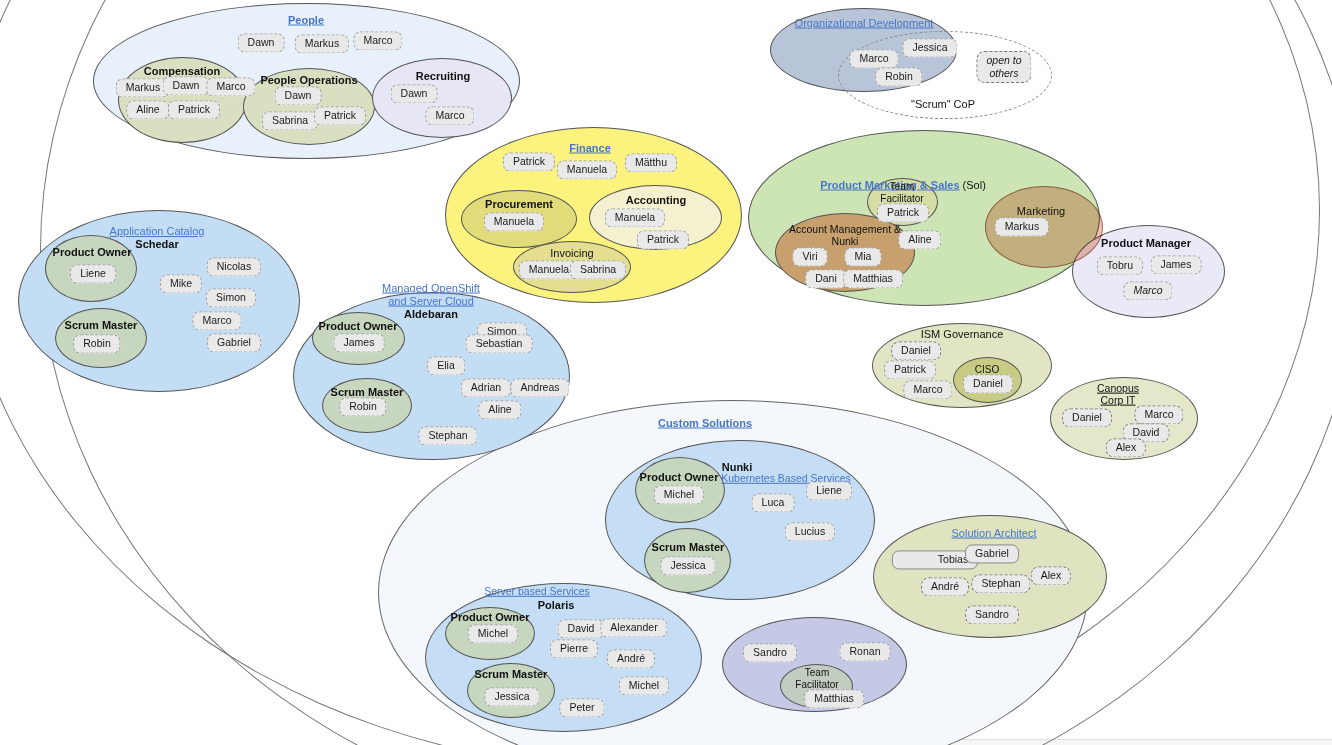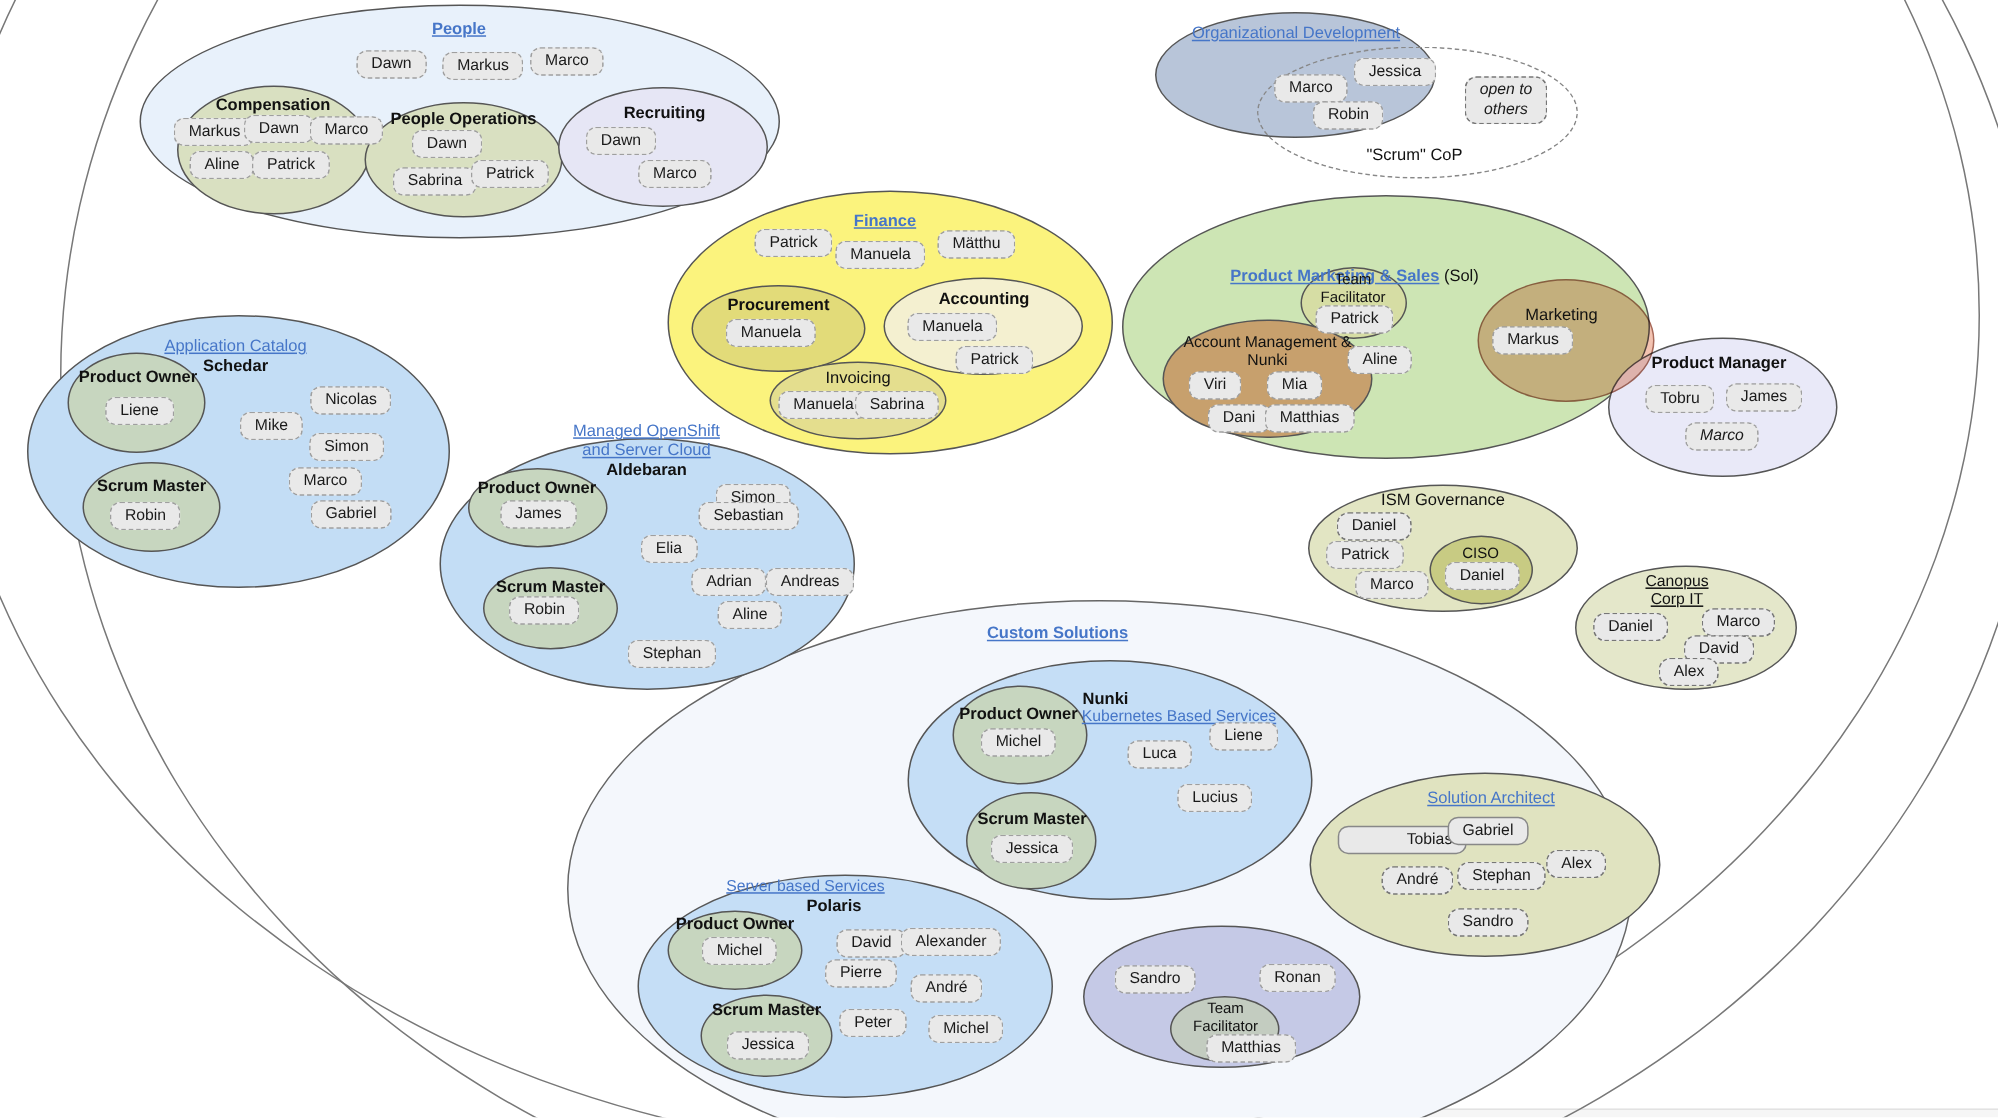--- a/index.html
+++ b/index.html
@@ -242,21 +242,21 @@
     <div class="chip" style="left: 688px; top: 566px;">Jessica</div>
     <div class="chip" style="left: 829px; top: 491px;">Liene</div>
     <div class="chip" style="left: 773px; top: 503px;">Luca</div>
     <div class="chip" style="left: 810px; top: 532px;">Lucius</div>
     <div class="chip" style="left: 493px; top: 634px;">Michel</div>
     <div class="chip" style="left: 512px; top: 697px;">Jessica</div>
     <div class="chip" style="left: 581px; top: 629px;">David</div>
     <div class="chip" style="left: 634px; top: 628px;">Alexander</div>
     <div class="chip" style="left: 574px; top: 649px;">Pierre</div>
     <div class="chip" style="left: 631px; top: 659px;">André</div>
-    <div class="chip" style="left: 582px; top: 682px;">Peter</div>
+    <div class="chip" style="left: 582px; top: 708px;">Peter</div>
     <div class="chip" style="left: 644px; top: 686px;">Michel</div>
     <div class="chip" style="left: 770px; top: 653px;">Sandro</div>
     <div class="chip" style="left: 865px; top: 652px;">Ronan</div>
     <div class="chip" style="left: 834px; top: 699px;">Matthias</div>
     <div class="chip solid" style="left: 935px; top: 560px; padding-left: 45px;">Tobias</div>
     <div class="chip solid" style="left: 992px; top: 554px;">Gabriel</div>
     <div class="chip open" style="left: 945px; top: 587px;">André</div>
     <div class="chip open" style="left: 1001px; top: 584px;">Stephan</div>
     <div class="chip open" style="left: 1051px; top: 576px;">Alex</div>
     <div class="chip open" style="left: 992px; top: 615px;">Sandro</div>

